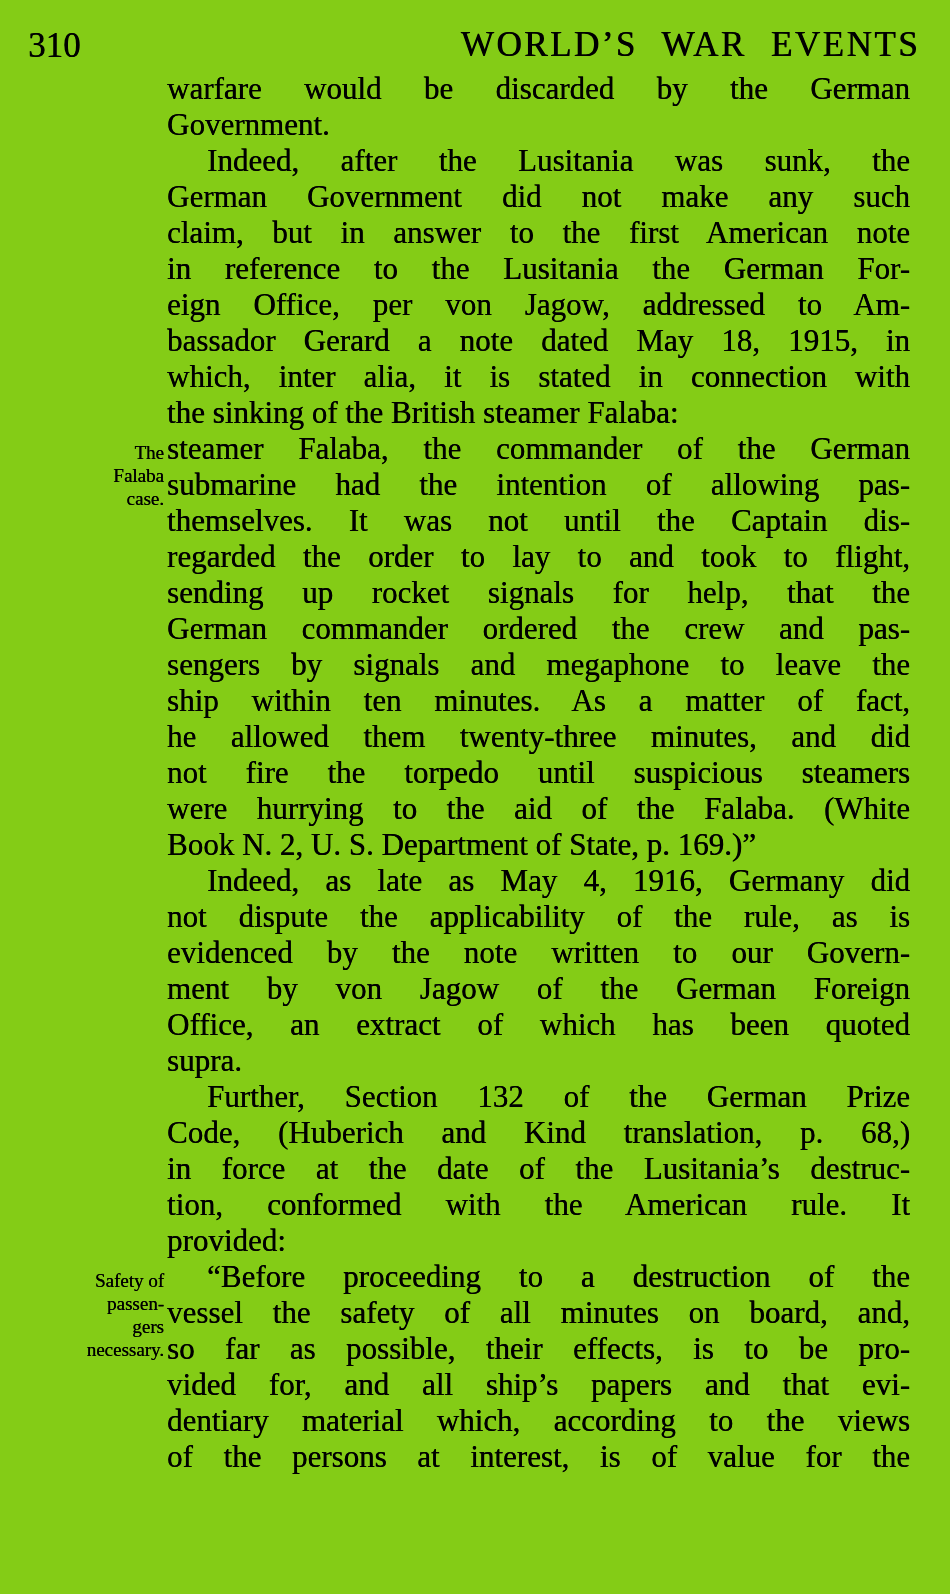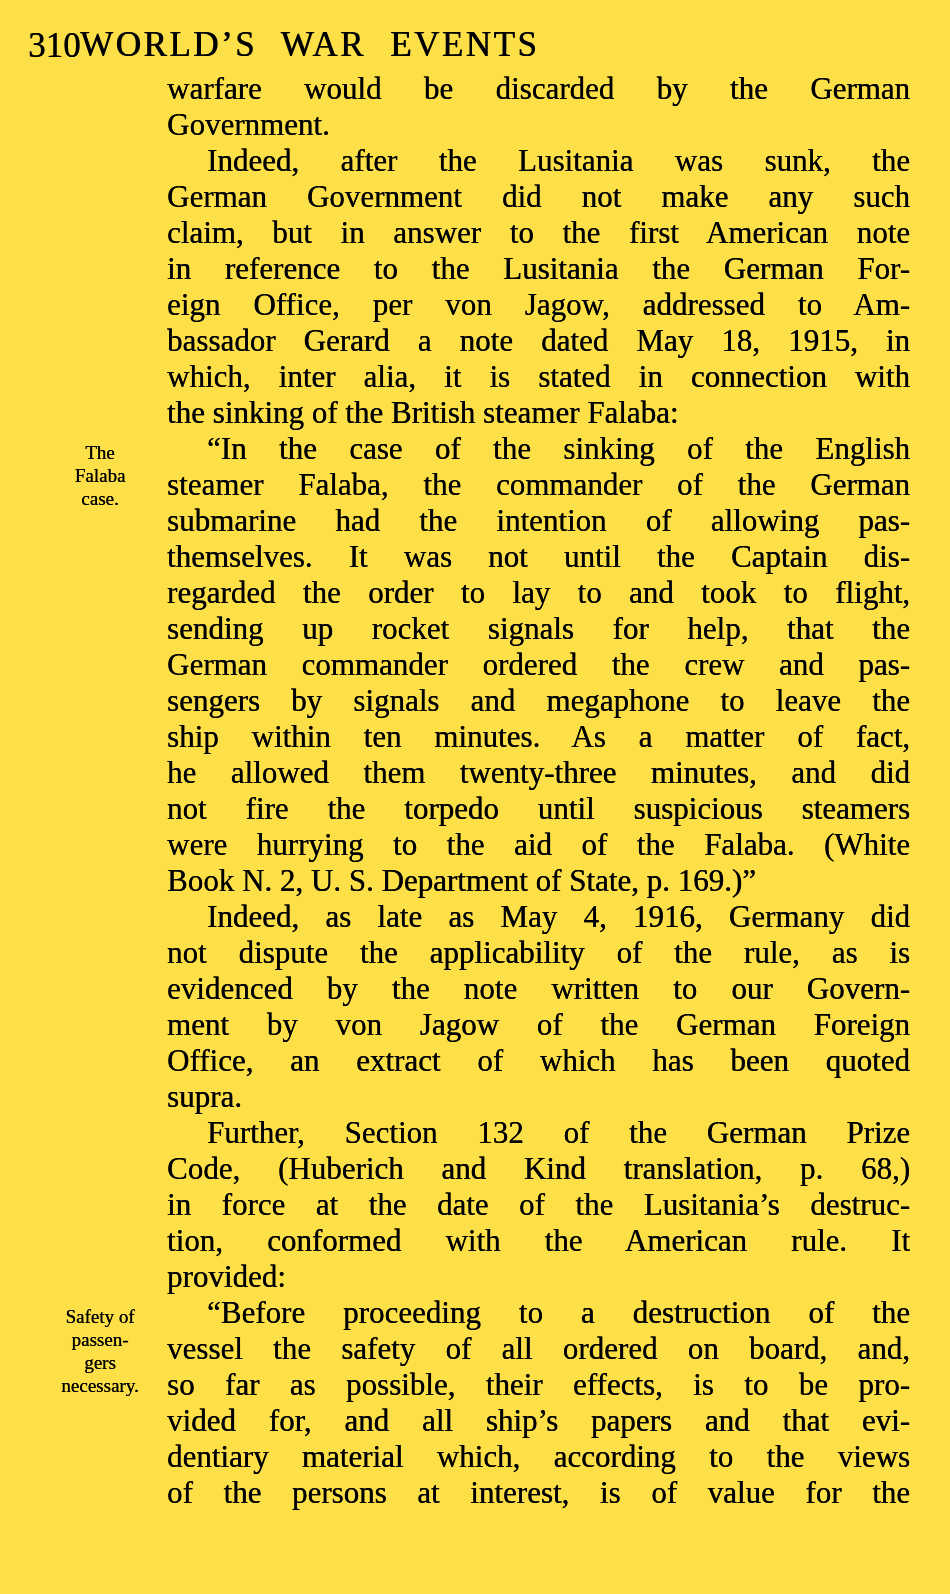--- a/index.html
+++ b/index.html
@@ -4,30 +4,30 @@
 <style>
   html, body { margin: 0; padding: 0; }
   body {
     width: 950px; height: 1594px;
     background: #ffffff;
     color: #000000;
     font-family: "Liberation Serif", serif;
     position: relative;
     overflow: hidden;
   }
-  .page { position: absolute; inset: 0; background: #fde047; }
+  .page { position: absolute; inset: 0; background: #84cc16; }
 
   .page-number {
     position: absolute; left: 28px; top: 27px;
     font-size: 35px; line-height: 38px;
     text-shadow: 0.4px 0 0 currentColor;
   }
   .running-title {
     position: absolute; left: 80px; top: 26px; width: 840px;
-    text-align: left;
+    text-align: right;
     font-size: 35px; line-height: 38px;
     letter-spacing: 2.5px; word-spacing: 13px;
     text-shadow: 0.6px 0 0 currentColor;
   }
 
   .text-block {
     position: absolute; left: 167px; top: 71px; width: 743px;
   }
   .para { position: relative; }
   .line {
@@ -36,21 +36,21 @@
     overflow: hidden;
     text-shadow: 0.35px 0 0 currentColor;
   }
   .line.end { text-align-last: left; }
   .line.first { text-indent: 40px; }
   .it { }
 
   .mnote {
     position: absolute; left: -131px; top: 10px; width: 128px;
     font-size: 19px; line-height: 23px;
-    text-align: center;
+    text-align: right;
     text-shadow: 0.25px 0 0 currentColor;
   }
 </style>
 </head>
 <body>
 
 <div class="page">
   <div class="page-number">310</div>
   <div class="running-title">WORLD’S WAR EVENTS</div>
   <div class="text-block">
@@ -67,21 +67,20 @@
         <div class="line"><span>bassador Gerard a note dated May 18, 1915, in</span></div>
         <div class="line"><span>which, inter alia, it is stated in connection with</span></div>
         <div class="line end"><span>the sinking of the British steamer </span><span class="it">Falaba:</span></div>
       </div>
       <div class="para">
         <div class="mnote">
           <div><span>The</span></div>
           <div><span class="it">Falaba</span></div>
           <div><span>case.</span></div>
         </div>
-        <div class="line first"><span>“In the case of the sinking of the English</span></div>
         <div class="line"><span>steamer </span><span class="it">Falaba,</span><span> the commander of the German</span></div>
         <div class="line"><span>submarine had the intention of allowing pas-</span></div>
         <div class="line"><span>themselves.  It was not until the Captain dis-</span></div>
         <div class="line"><span>regarded the order to lay to and took to flight,</span></div>
         <div class="line"><span>sending up rocket signals for help, that the</span></div>
         <div class="line"><span>German commander ordered the crew and pas-</span></div>
         <div class="line"><span>sengers by signals and megaphone to leave the</span></div>
         <div class="line"><span>ship within ten minutes.  As a matter of fact,</span></div>
         <div class="line"><span>he allowed them twenty-three minutes, and did</span></div>
         <div class="line"><span>not fire the torpedo until suspicious steamers</span></div>
@@ -104,20 +103,20 @@
         <div class="line end"><span>provided:</span></div>
       </div>
       <div class="para">
         <div class="mnote">
           <div><span>Safety of</span></div>
           <div><span>passen-</span></div>
           <div><span>gers</span></div>
           <div><span>necessary.</span></div>
         </div>
         <div class="line first"><span>“Before proceeding to a destruction of the</span></div>
-        <div class="line"><span>vessel the safety of all ordered on board, and,</span></div>
+        <div class="line"><span>vessel the safety of all minutes on board, and,</span></div>
         <div class="line"><span>so far as possible, their effects, is to be pro-</span></div>
         <div class="line"><span>vided for, and all ship’s papers and that evi-</span></div>
         <div class="line"><span>dentiary material which, according to the views</span></div>
         <div class="line"><span>of the persons at interest, is of value for the</span></div>
       </div>
     </div>
 </div>
 
 </body></html>

